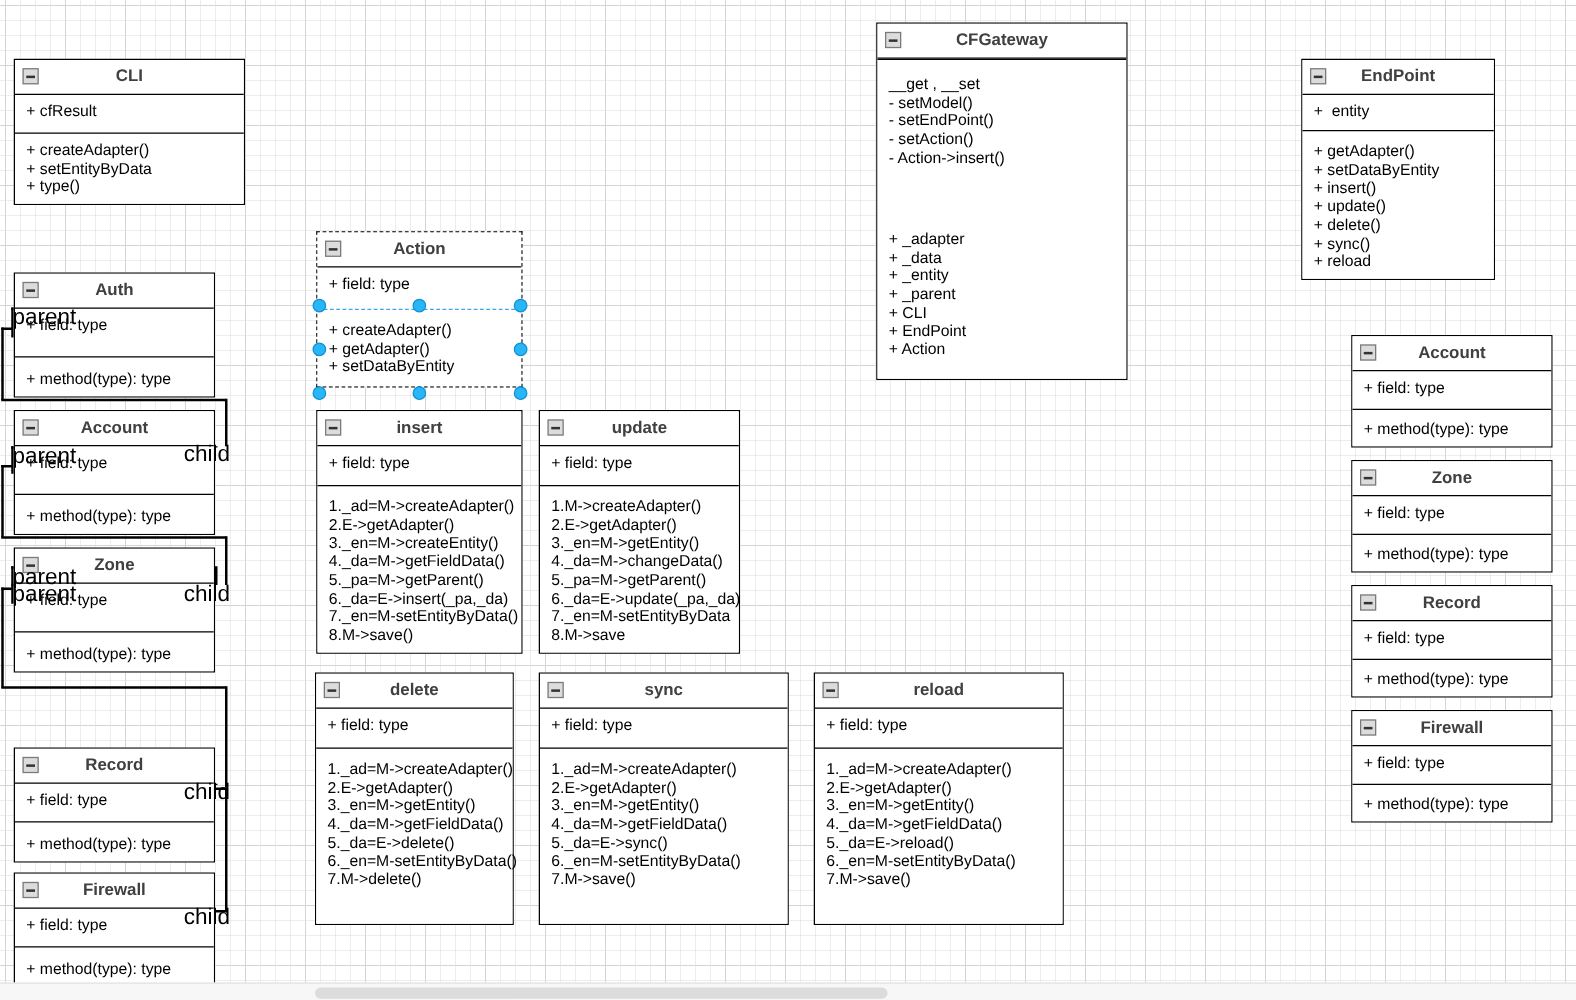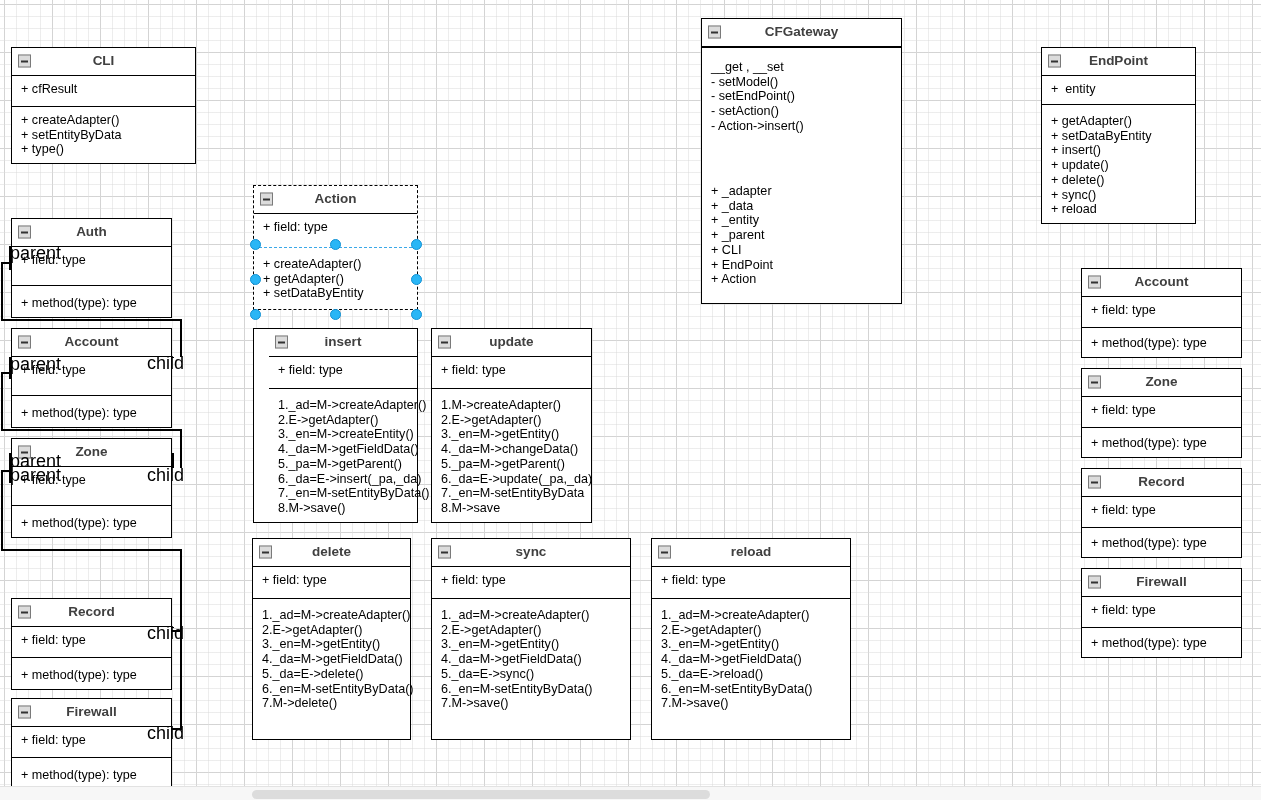--- a/index.html
+++ b/index.html
@@ -272,21 +272,21 @@
 
   <div class="handle" style="left:250px; top:239px;"></div>
   <div class="handle" style="left:330px; top:239px;"></div>
   <div class="handle" style="left:411px; top:239px;"></div>
   <div class="handle" style="left:250px; top:274px;"></div>
   <div class="handle" style="left:411px; top:274px;"></div>
   <div class="handle" style="left:250px; top:309px;"></div>
   <div class="handle" style="left:330px; top:309px;"></div>
   <div class="handle" style="left:411px; top:309px;"></div>
 
-  <div class="uml" style="left:253px; top:328px; width:165px;padding-left:15px;">
+  <div class="uml" style="left:253px; top:328px; width:165px;">
     <div class="hdr">
       <span class="collapse"></span>
       <span>insert</span>
     </div>
     <div class="sect" style="min-height:31px;">
       <div class="ln">+ field: type</div>
     </div>
     <div class="sect bordered" style="min-height:126px; padding-top:9px;">
       <div class="ln">1._ad=M-&gt;createAdapter()</div>
       <div class="ln">2.E-&gt;getAdapter()</div>

